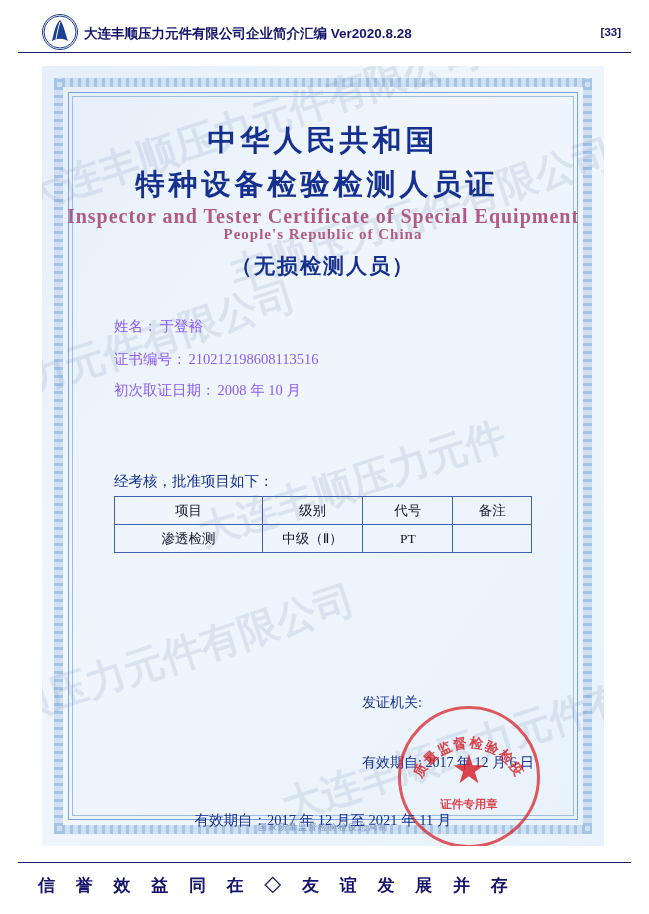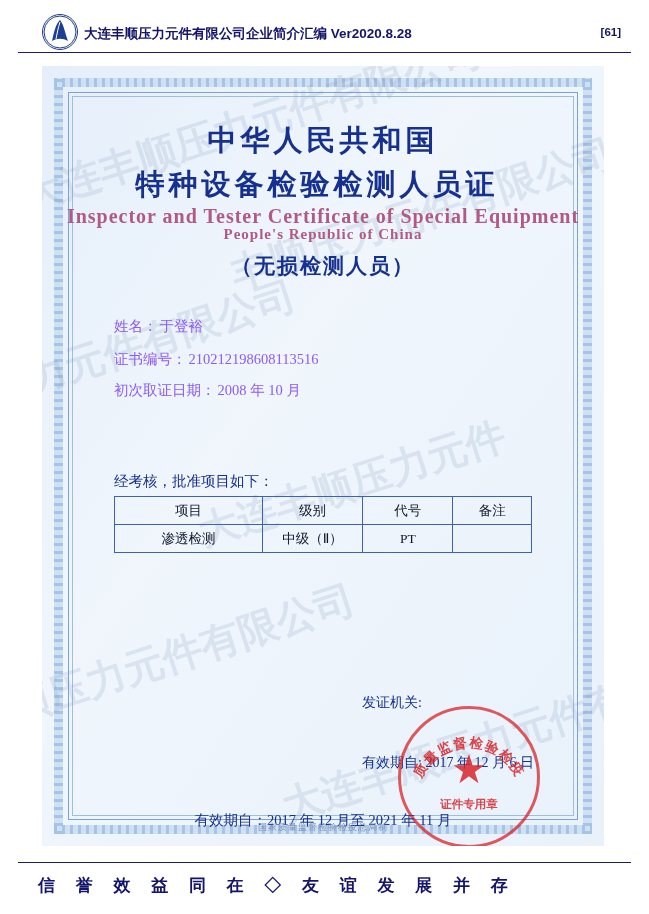--- a/index.html
+++ b/index.html
@@ -348,21 +348,21 @@
 
 <div class="page-header">
   <div class="logo">
     <svg width="34" height="34" viewBox="0 0 34 34">
       <circle cx="17" cy="17" r="16" fill="#ffffff" stroke="#1c3f8f" stroke-width="1"></circle>
       <path d="M17 5 C12 10, 11 18, 9 26 C14 23, 20 23, 25 26 C22 18, 21 10, 17 5 Z" fill="#1c3f8f"></path>
       <path d="M17 7 C15 13, 14 19, 13 24" stroke="#ffffff" stroke-width="1" fill="none"></path>
     </svg>
   </div>
   <div class="header-title">大连丰顺压力元件有限公司企业简介汇编  Ver2020.8.28</div>
-  <div class="header-page">[61]</div>
+  <div class="header-page">[33]</div>
   <div class="header-rule"></div>
 </div>
 
 <div class="cert-wrap">
   <div class="cert-bg"></div>
   <div class="frame-outer"></div>
   <div class="frame-deco"></div>
   <div class="frame-inner"></div>
   <div class="frame-inner2"></div>
 

